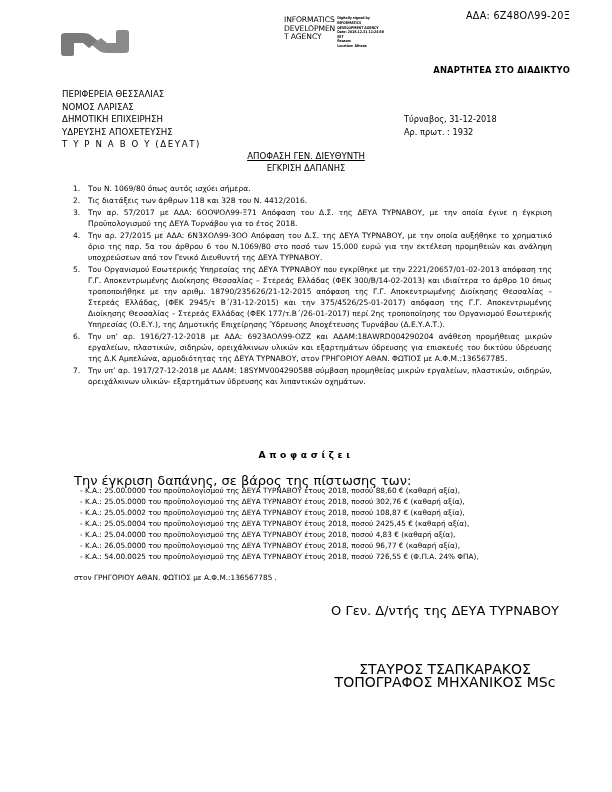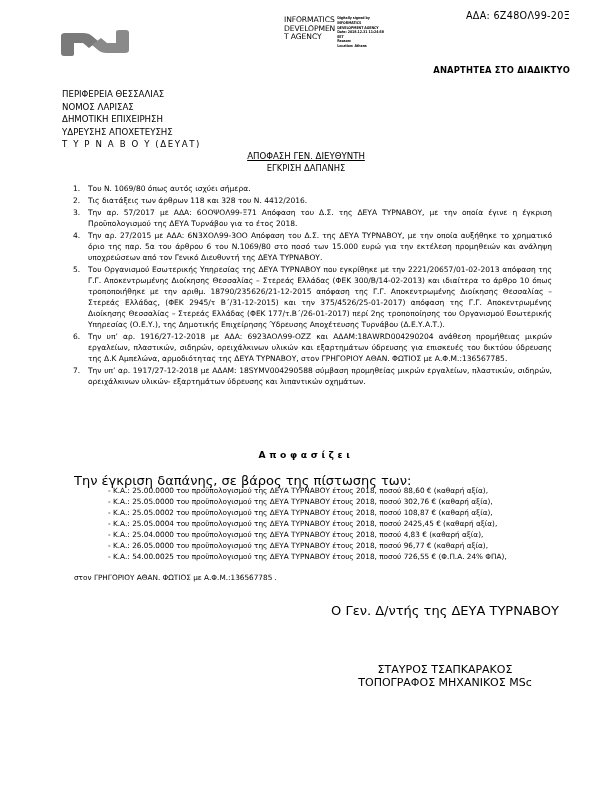--- a/index.html
+++ b/index.html
@@ -159,21 +159,21 @@
     font-size: 13px;
   }
   .budget-list {
     position: absolute;
     top: 485px;
     left: 80px;
     width: 470px;
     font-size: 7.3px;
     line-height: 11.0px;
   }
-  .budget-list div { white-space: nowrap; margin-left: 28px; }
+  .budget-list div { white-space: nowrap; }
   .budget-tail {
     position: absolute;
     top: 573px;
     left: 74px;
     font-size: 7.3px;
     white-space: nowrap;
   }
 
   
   .sign-role {
@@ -183,21 +183,21 @@
     width: 230px;
     text-align: center;
     font-size: 13px;
   }
   .sign-name {
     position: absolute;
     top: 663px;
     left: 330px;
     width: 230px;
     text-align: center;
-    font-size: 11px;
+    font-size: 14px;
     line-height: 13.4px;
   }
   .sign-name div { white-space: nowrap; }
 </style>
 </head>
 <body>
 
 <div class="page">
 
   <div class="top-band">
@@ -226,20 +226,24 @@
   </div>
 
   <div class="header-block">
     <div>ΠΕΡΙΦΕΡΕΙΑ ΘΕΣΣΑΛΙΑΣ</div>
     <div>ΝΟΜΟΣ ΛΑΡΙΣΑΣ</div>
     <div>ΔΗΜΟΤΙΚΗ ΕΠΙΧΕΙΡΗΣΗ</div>
     <div>ΥΔΡΕΥΣΗΣ ΑΠΟΧΕΤΕΥΣΗΣ</div>
     <div class="hb-wide">Τ Υ Ρ Ν Α Β Ο Υ   (ΔΕΥΑΤ)</div>
   </div>
 
+  <div class="meta-block">
+    <div>Τύρναβος, 31-12-2018</div>
+    <div>Αρ. πρωτ. : 1932</div>
+  </div>
 
   <div class="doc-title">
     <span class="u">ΑΠΟΦΑΣΗ ΓΕΝ. ΔΙΕΥΘΥΝΤΗ</span>
   </div>
   <div class="doc-subtitle">ΕΓΚΡΙΣΗ ΔΑΠΑΝΗΣ</div>
 
   <div class="clause-list">
     <div class="clause">
       <div class="clause-num">1.</div>
       <div class="clause-body">Του Ν. 1069/80 όπως αυτός ισχύει σήμερα.</div>

